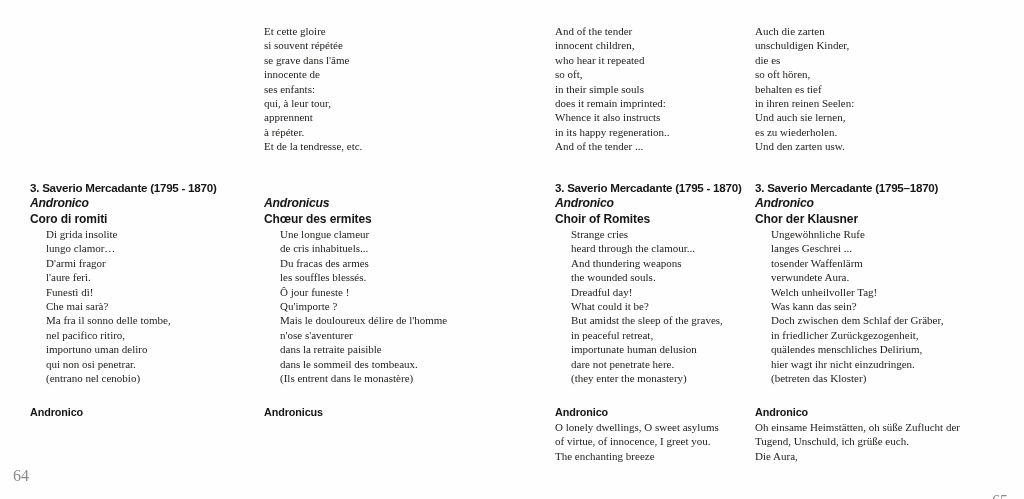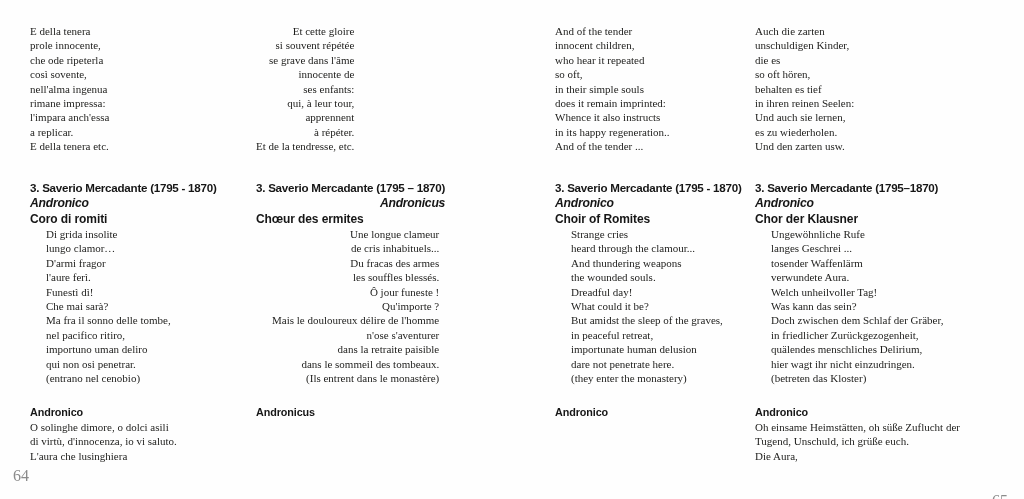--- a/index.html
+++ b/index.html
@@ -15,21 +15,21 @@
     overflow: hidden;
     font-family: "Liberation Serif", serif;
     color: #1d1d1b;
   }
   .col {
     position: absolute;
     top: 0;
     height: 100%;
   }
   .c0 { left: 30px;  width: 222px; }
-  .c1 { left: 256px; width: 255px; text-align: right; }
+  .c1 { left: 264px; width: 255px; }
   .c2 { left: 555px; width: 238px; }
   .c3 { left: 755px; width: 239px; }
 
   .block {
     position: absolute;
     left: 0;
     white-space: pre;
     font-size: 11px;
     line-height: 14.4px;
   }
@@ -76,59 +76,47 @@
   }
   .pn-left  { left: 13px;  top: 467px; }
   .pn-right { right: 16px; top: 467px; margin-top: 25px; }
 </style>
 </head>
 <body>
 
 <div class="page">
 
   <section class="col c0">
-    <div class="block refrain">E della tenera
-prole innocente,
-che ode ripeterla
-così sovente,
-nell'alma ingenua
-rimane impressa:
-l'impara anch'essa
-a replicar.
-E della tenera etc.</div>
     <div class="head"><span>3. Saverio Mercadante (1795 - 1870)</span><br><span class="work">Andronico</span></div>
     <div class="block sub">Coro di romiti</div>
     <div class="block poem">Di grida insolite
 lungo clamor…
 D'armi fragor
 l'aure ferì.
 Funestì dì!
 Che mai sarà?
 Ma fra il sonno delle tombe,
 nel pacifico ritiro,
 importuno uman deliro
 qui non osi penetrar.
 (entrano nel cenobio)</div>
     <div class="block speaker">Andronico</div>
-    <div class="block closing">O solinghe dimore, o dolci asili
-di virtù, d'innocenza, io vi saluto.
-L'aura che lusinghiera</div>
   </section>
 
   <section class="col c1">
     <div class="block refrain">Et cette gloire
 si souvent répétée
 se grave dans l'âme
 innocente de
 ses enfants:
 qui, à leur tour,
 apprennent
 à répéter.
 Et de la tendresse, etc.</div>
-    <div class="head"><span>3. Saverio Mercadante (1795 – 1870)</span><br><span class="work">Andronicus</span></div>
+    <div class="head"><br><span class="work">Andronicus</span></div>
     <div class="block sub">Chœur des ermites</div>
     <div class="block poem">Une longue clameur
 de cris inhabituels...
 Du fracas des armes
 les souffles blessés.
 Ô jour funeste !
 Qu'importe ?
 Mais le douloureux délire de l'homme
 n'ose s'aventurer
 dans la retraite paisible
@@ -154,20 +142,23 @@
 And thundering weapons
 the wounded souls.
 Dreadful day!
 What could it be?
 But amidst the sleep of the graves,
 in peaceful retreat,
 importunate human delusion
 dare not penetrate here.
 (they enter the monastery)</div>
     <div class="block speaker">Andronico</div>
+    <div class="block closing">O lonely dwellings, O sweet asylums
+of virtue, of innocence, I greet you.
+The enchanting breeze</div>
   </section>
 
   <section class="col c3">
     <div class="block refrain">Auch die zarten
 unschuldigen Kinder,
 die es
 so oft hören,
 behalten es tief
 in ihren reinen Seelen:
 Und auch sie lernen,

